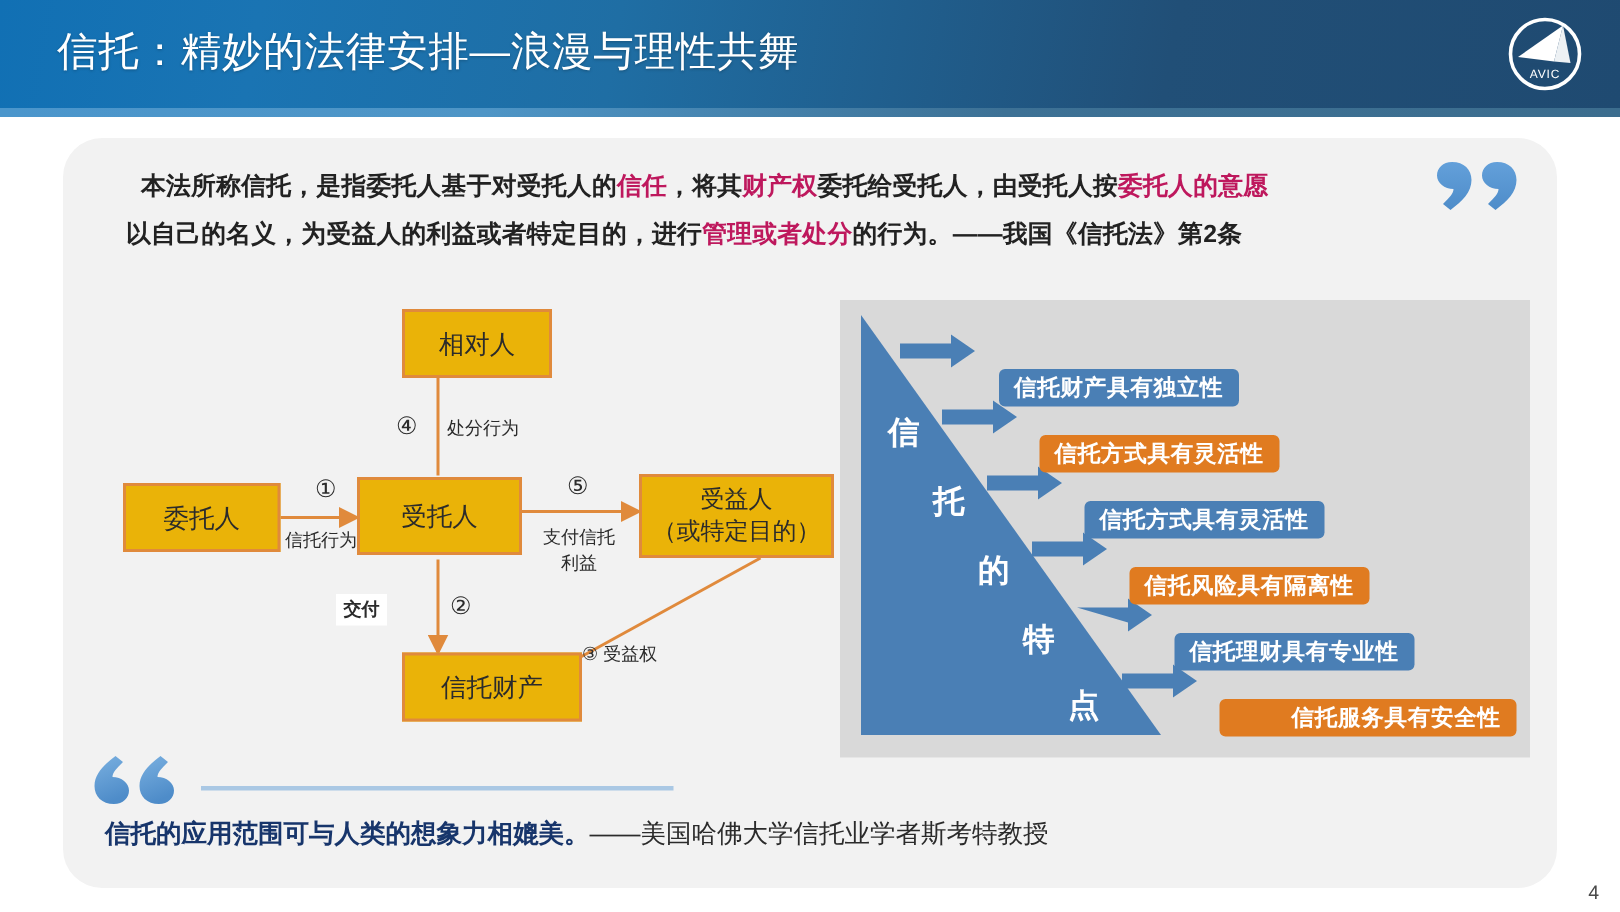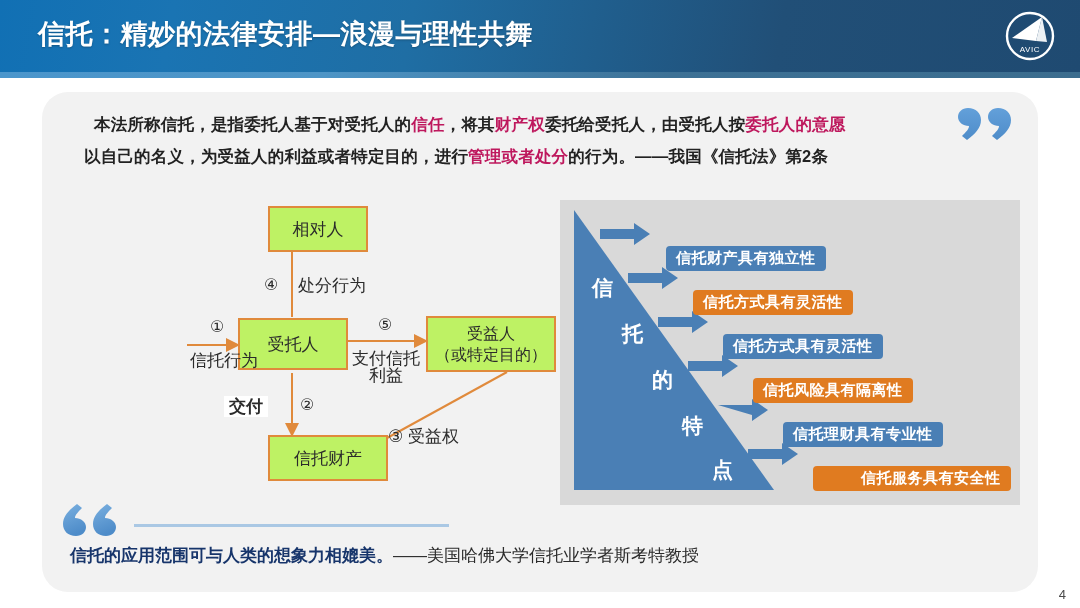--- a/index.html
+++ b/index.html
@@ -28,21 +28,21 @@
     left: 0; top: 72px;
     width: 1080px;
     height: 6px;
     background: linear-gradient(100deg, #4b96cc 0%, #4e95c6 30%, #3d7195 62%, #3c6d8e 100%);
   }
   .header-title {
     position: absolute;
     left: 38px;
     top: 16px;
     font-size: 27px;
-    font-weight: bold;
+    font-weight: normal;
     color: #ffffff;
     letter-spacing: 0.5px;
     white-space: nowrap;
     text-shadow: 0 1px 2px rgba(0,0,0,0.25);
   }
   .logo {
     position: absolute;
     right: 22px;
     top: 8px;
     width: 56px;
@@ -87,33 +87,33 @@
   .flow {
     position: absolute;
     left: 0px;
     top: 108px;
     width: 545px;
     height: 310px;
   }
   .fnode {
     position: absolute;
     border: 2px solid #e08a3c;
-    background: #bef264;
+    background: #eab308;
     color: #2b2b2b;
     font-size: 17px;
     display: flex;
     align-items: center;
     justify-content: center;
     text-align: center;
     line-height: 21px;
     box-sizing: border-box;
   }
   .flow-label {
     position: absolute;
-    font-size: 17px;
+    font-size: 12px;
     color: #2b2b2b;
     line-height: 17px;
     white-space: nowrap;
   }
   .flow-label.boxed {
     background: #ffffff;
     font-weight: bold;
     padding: 2px 5px;
   }
   .flow-label.ctr { text-align: center; white-space: normal; }
@@ -242,20 +242,21 @@
 
       <line x1="250" y1="173" x2="250" y2="235" stroke="#e08a3c" stroke-width="2" marker-end="url(#ah)"></line>
 
       <line x1="305" y1="141" x2="384" y2="141" stroke="#e08a3c" stroke-width="2" marker-end="url(#ah)"></line>
 
       <line x1="465" y1="172" x2="316" y2="254" stroke="#e08a3c" stroke-width="2" marker-end="url(#ah)"></line>
     </svg>
 
     <div class="fnode" style="left:226px;top:6px;width:100px;height:46px;">相对人</div>
 
+    <div class="fnode" style="left:40px;top:122px;width:105px;height:46px;">委托人</div>
 
     <div class="fnode" style="left:196px;top:118px;width:110px;height:52px;">受托人</div>
 
     <div class="fnode" style="left:384px;top:116px;width:130px;height:56px;flex-direction:column;font-size:16px;">
       <span>受益人</span>
       <span>（或特定目的）</span>
     </div>
 
     <div class="fnode" style="left:226px;top:235px;width:120px;height:46px;">信托财产</div>
 

